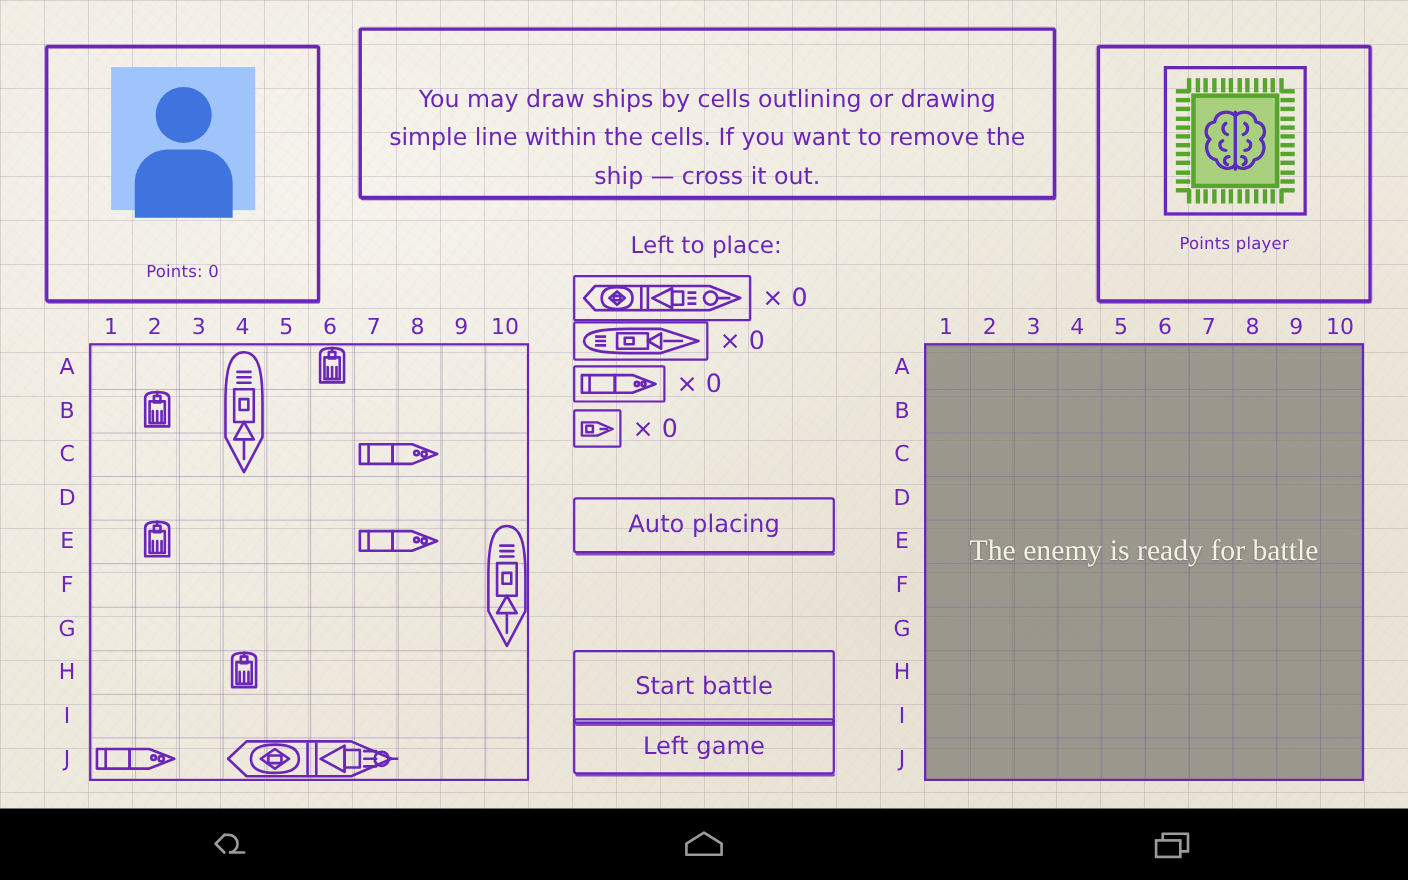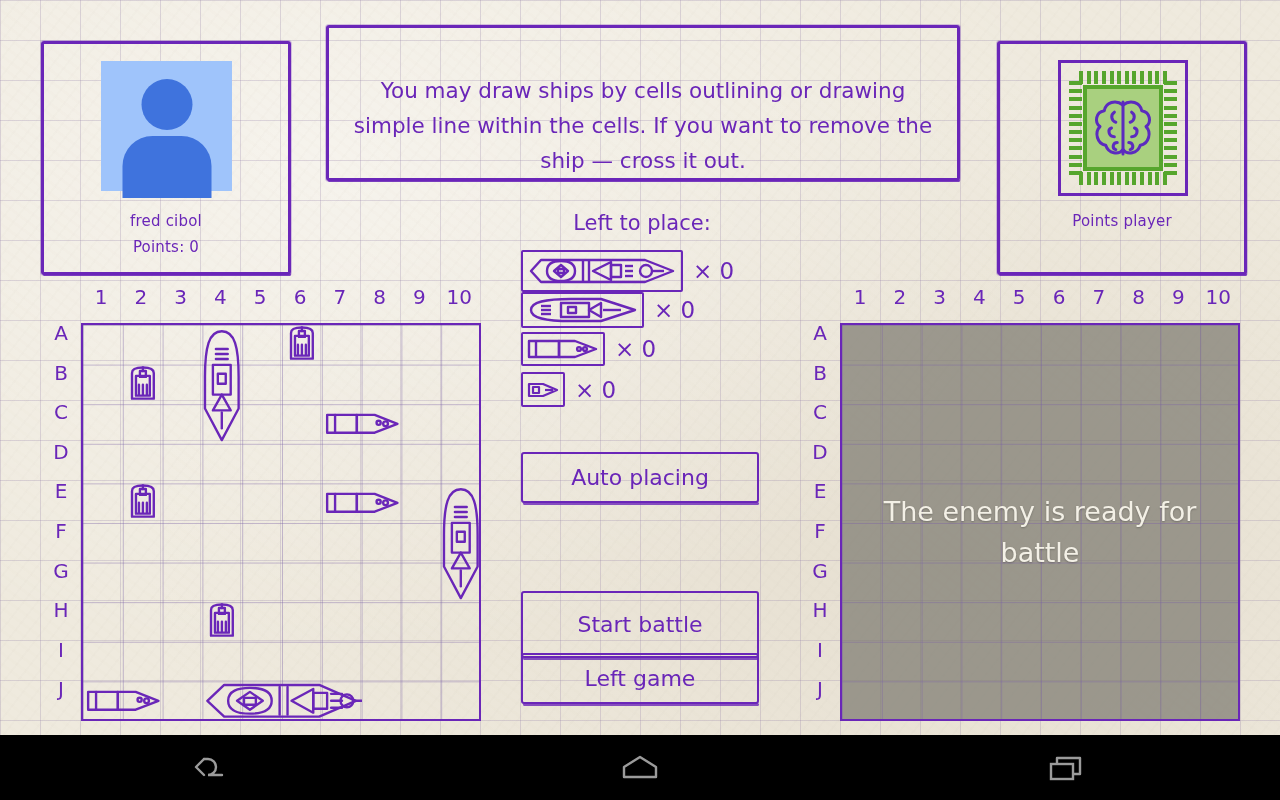--- a/index.html
+++ b/index.html
@@ -162,28 +162,29 @@
   #board-left  { left:41px;  top:283px; }
   #board-right { left:800px; top:283px; }
 
   .col-head, .row-head {
     position:absolute; color:#6a26b8; font-size:20px; text-align:center;
   }
   .col-head { width:40px; top:0px; line-height:28px; }
   .row-head { left:0px; width:40px; line-height:28px; }
 
   .grid {
-    position:absolute; left:40px; top:40px;
+    position:absolute; left:40px; top:29px;
     width:400px; height:398px;
     border:2.5px solid #6a26b8;
     box-sizing:border-box;
     background-image:
       linear-gradient(to right, rgba(120,95,165,.40) 1px, transparent 1px),
       linear-gradient(to bottom, rgba(120,95,165,.40) 1px, transparent 1px);
     background-size: 39.8px 39.6px, 39.8px 39.6px;
+    font-family: Liberation Serif, serif;
   }
   #grid-right { background-color: rgba(125,122,112,.72); }
 
   #enemy-overlay {
     position:absolute; left:0; right:0; top:166px;
     text-align:center; color:#f3f0e6; font-size:27px; line-height:41px;
     text-shadow:0 1px 2px rgba(0,0,0,.25);
     pointer-events:none;
   }
 
@@ -204,21 +205,20 @@
 <body>
 
 <div id="app">
   <div id="paper-noise"></div>
 
   <div class="panel" id="player-card">
     <div id="player-avatar">
       <div class="head"></div>
       <div class="body"></div>
     </div>
-    <div class="card-label" id="player-name">fred cibol</div>
     <div class="card-label" id="player-points">Points: 0</div>
   </div>
 
   <div class="panel" id="instructions">
     <div id="instructions-text">You may draw ships by cells outlining or drawing simple line within the cells. If you want to remove the ship — cross it out.</div>
   </div>
 
   <div class="panel" id="ai-card">
     <div id="ai-chip-frame">
       <div class="chip-core">

